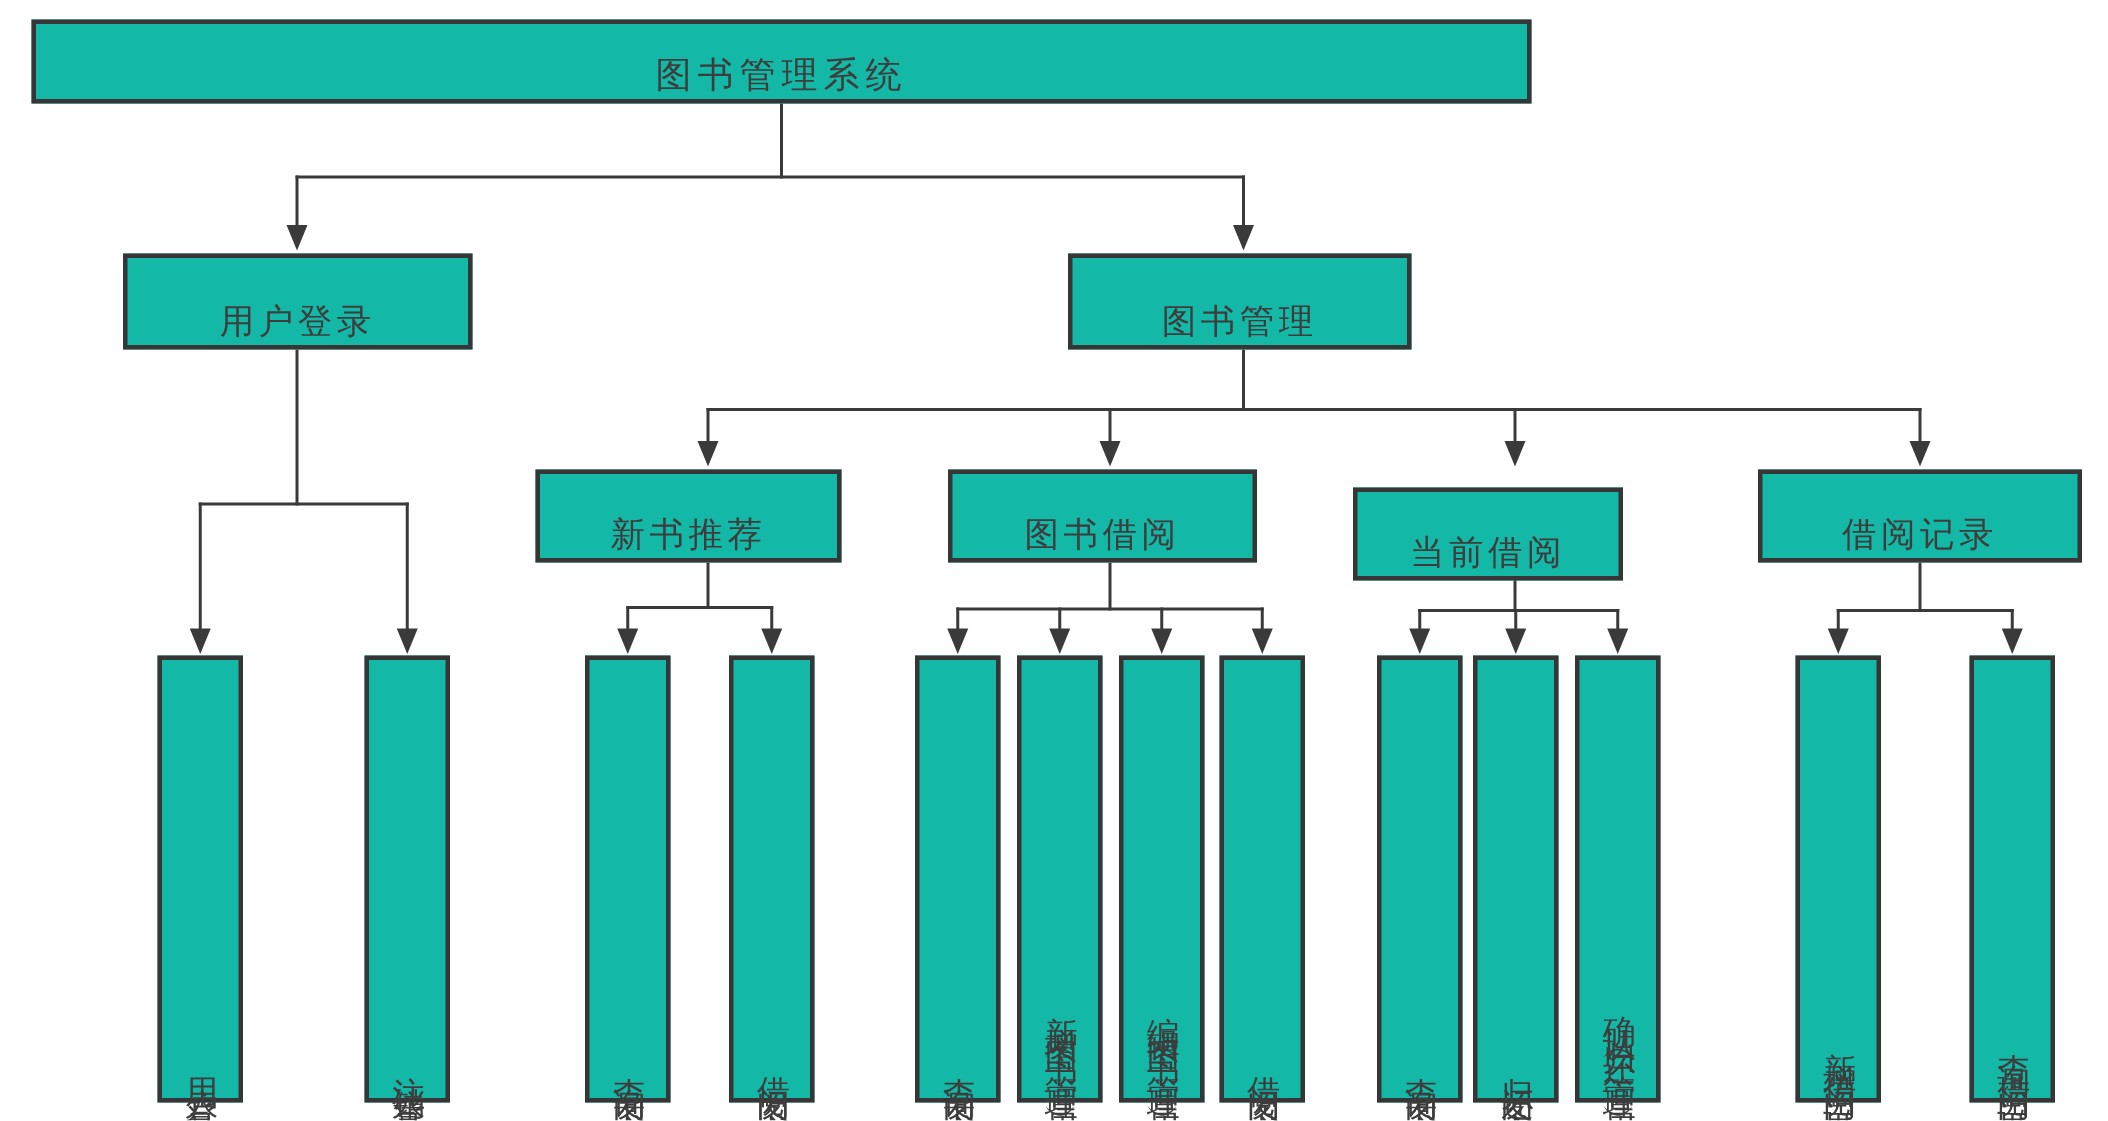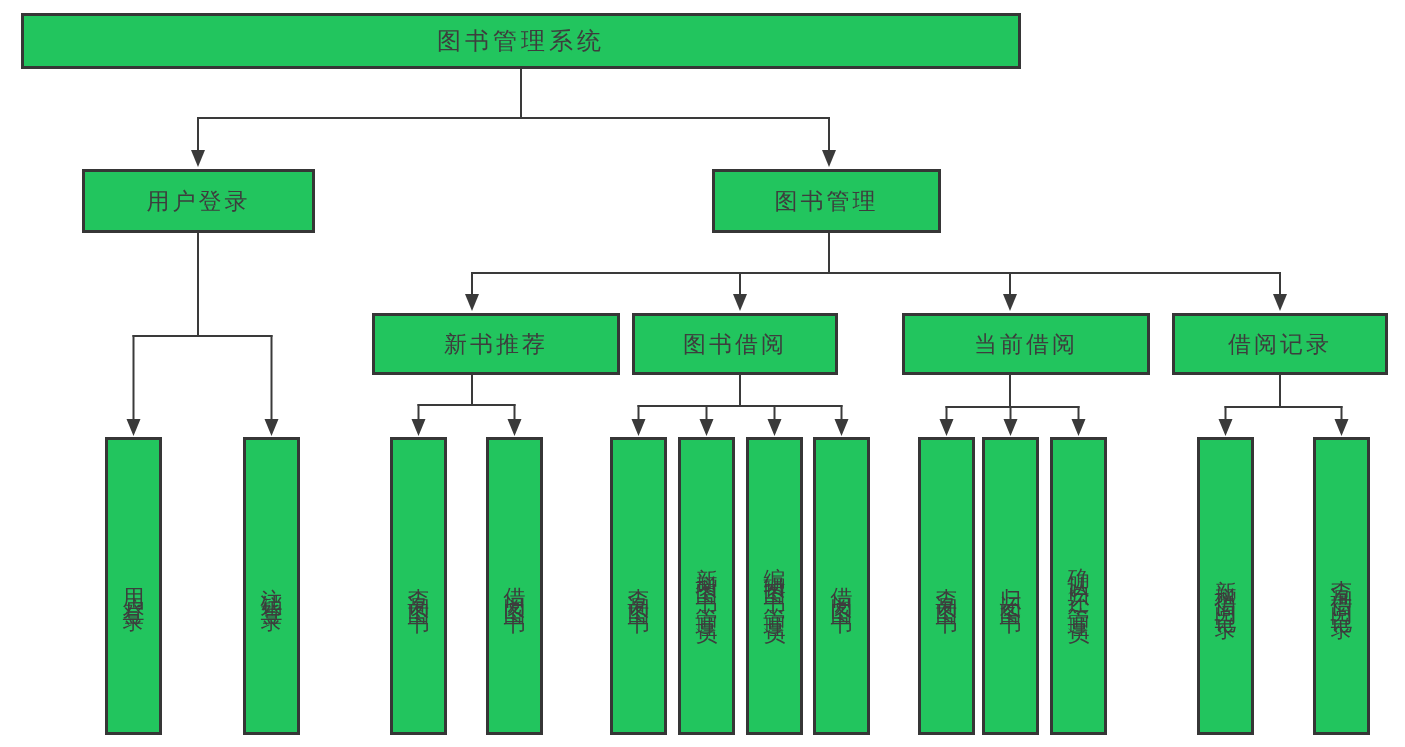--- a/index.html
+++ b/index.html
@@ -10,22 +10,22 @@
   .canvas{
     position:relative;width:1405px;height:747px;overflow:hidden;
     background:var(--background);
     font-family:"DejaVu Sans","Liberation Sans",sans-serif;
   }
   .connectors{position:absolute;left:0;top:0;z-index:1;}
   .connectors line{stroke:var(--line);stroke-width:2;}
   .connectors polygon{fill:var(--line);}
   .box{
     position:absolute;box-sizing:border-box;z-index:2;
-    border:3px solid var(--border);background:#22c55e;
-    display:flex;align-items:center;justify-content:center;
+    border:3px solid var(--border);background:#14b8a6;
+    display:flex;align-items:flex-end;justify-content:center;
     color:var(--text);
   }
   .hbox{font-size:23px;letter-spacing:3px;white-space:nowrap;}
   .rootbox{font-size:24px;letter-spacing:4px;}
   .vbox span{
     writing-mode:vertical-rl;text-orientation:mixed;
     font-size:22px;line-height:1;letter-spacing:8px;white-space:nowrap;
   }
   .watermark{
     position:absolute;right:8px;bottom:4px;z-index:5;
@@ -103,27 +103,27 @@
     <span>图书管理系统</span>
   </div>
 
   <div class="box hbox" style="left:82px;top:169px;width:233px;height:64px">
     <span>用户登录</span>
   </div>
   <div class="box hbox" style="left:712px;top:169px;width:229px;height:64px">
     <span>图书管理</span>
   </div>
 
-  <div class="box hbox" style="left:372px;top:313px;width:248px;height:62px">
+  <div class="box hbox" style="left:357px;top:313px;width:204px;height:62px">
     <span>新书推荐</span>
   </div>
   <div class="box hbox" style="left:632px;top:313px;width:206px;height:62px">
     <span>图书借阅</span>
   </div>
-  <div class="box hbox" style="left:902px;top:313px;width:248px;height:62px">
+  <div class="box hbox" style="left:902px;top:325px;width:180px;height:62px">
     <span>当前借阅</span>
   </div>
   <div class="box hbox" style="left:1172px;top:313px;width:216px;height:62px">
     <span>借阅记录</span>
   </div>
 
   <div class="box vbox" style="left:105px;top:437px;width:57px;height:298px">
     <span>用户登录</span>
   </div>
   <div class="box vbox" style="left:243px;top:437px;width:57px;height:298px">

